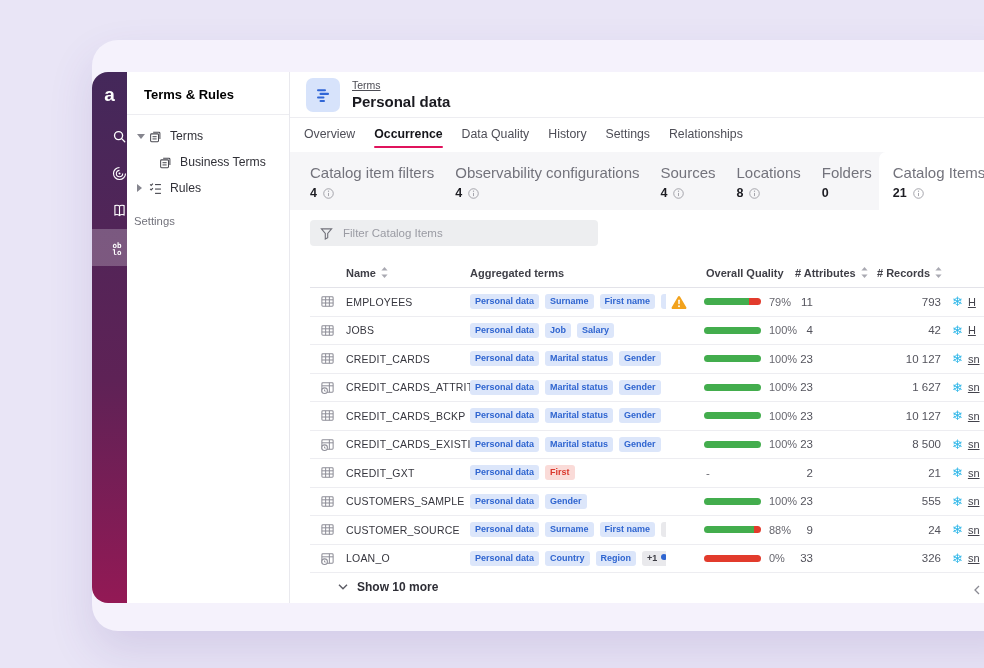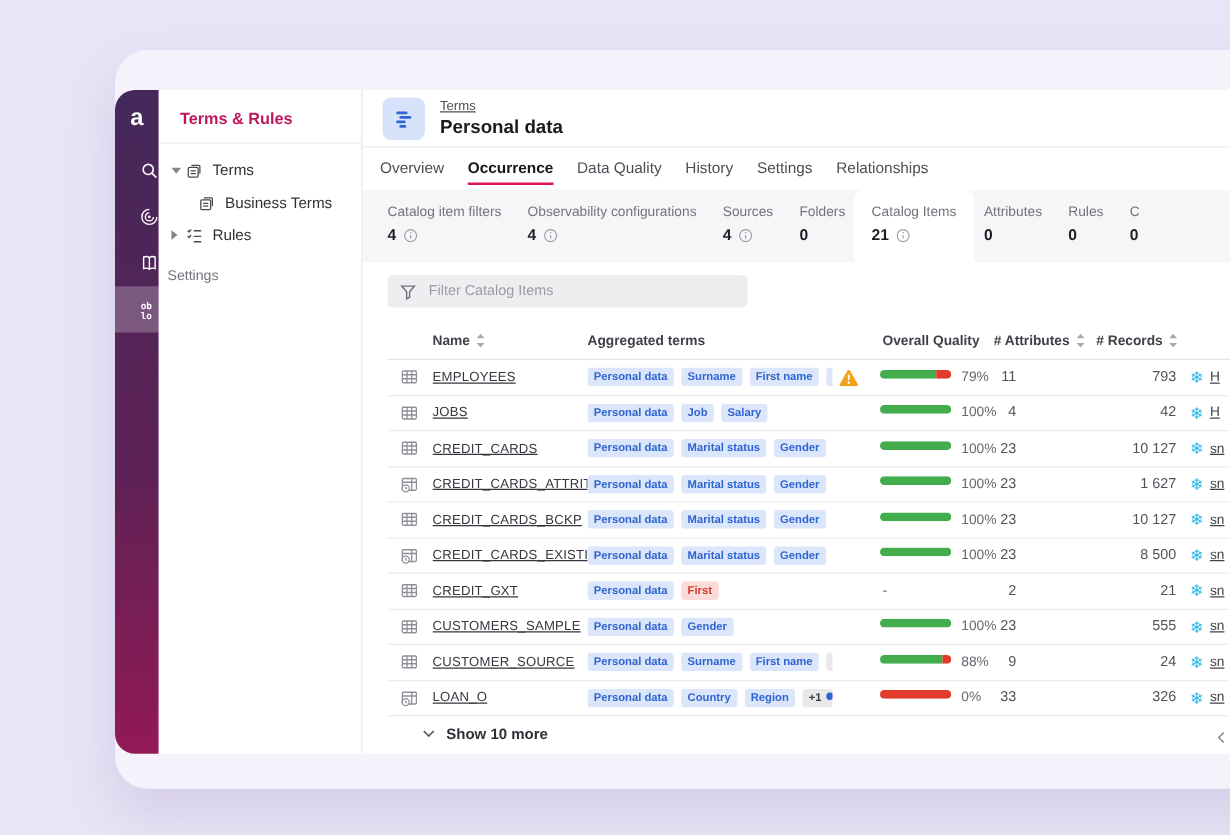--- a/index.html
+++ b/index.html
@@ -10,21 +10,21 @@
   .app{position:absolute;left:0;top:32px;width:100%;height:531px;background:#fff;
        border-radius:16px 0 0 16px;display:flex;}
   
   .rail{width:35px;flex:0 0 35px;background:linear-gradient(180deg,#44285a 0%,#5e2256 58%,#931955 100%);
         border-radius:16px 0 0 16px;display:flex;flex-direction:column;align-items:center;padding-top:12px;}
   .logo{font-size:19px;font-weight:bold;color:#fff;line-height:22px;margin-bottom:12px;cursor:pointer;}
   .rail-item{width:35px;height:37px;display:flex;align-items:center;justify-content:flex-end;cursor:pointer;}
   .rail-item.active{background:rgba(255,255,255,.24);}
   
   .panel{width:163px;flex:0 0 163px;border-right:1px solid #e9e9ee;background:#fff;}
-  .panel-title{height:43px;padding:15px 0 0 17px;font-size:13px;font-weight:bold;color:#be185d;
+  .panel-title{height:43px;padding:15px 0 0 17px;font-size:13px;font-weight:bold;color:#000000;
                border-bottom:1px solid #ededf1;}
   .tree{padding-top:8px;}
   .tree-row{height:26px;display:flex;align-items:center;font-size:12.2px;color:#313138;cursor:pointer;}
   .tree-row.lvl1{padding-left:10px;}
   .tree-row.lvl2{padding-left:31px;}
   .caret{width:11px;display:inline-flex;align-items:center;}
   .ticn{width:16px;margin-right:6px;display:inline-flex;align-items:center;}
   .section-label{margin:14px 0 0 7px;font-size:11.3px;color:#72727b;}
   .dq-row{margin-top:10px;padding-left:47px;height:26px;display:flex;align-items:center;
           font-size:12.2px;color:#313138;cursor:pointer;}
@@ -39,51 +39,51 @@
   .title{font-size:15px;font-weight:bold;color:#1a1a20;margin-top:2px;}
   .tabs{height:34px;display:flex;align-items:flex-start;padding:9px 0 0 14px;gap:19px;
         font-size:12.3px;color:#4e4e57;}
   .tab{cursor:pointer;padding-bottom:7px;position:relative;white-space:nowrap;}
   .tab.active{font-weight:bold;color:#15151a;}
   .tab.active::after{content:"";position:absolute;left:0;right:0;bottom:0;height:2.5px;
                      background:var(--accent);border-radius:2px;}
   .stats{height:58px;background:#f6f6f8;display:flex;padding-left:20px;}
   .stat{height:58px;padding:12px 13px 0 0;margin-right:8px;cursor:pointer;}
   .stat.selected{background:#fff;border-radius:7px 7px 0 0;padding-left:14px;padding-right:14px;margin-left:-14px;}
-  .slabel{font-size:11px;color:#73737c;white-space:nowrap;}
+  .slabel{font-size:15px;color:#73737c;white-space:nowrap;}
   .svalue{margin-top:5px;font-size:12.5px;font-weight:bold;color:#1d1d23;display:flex;align-items:center;gap:6px;}
   .iicn{display:inline-flex;}
   .content{flex:1;background:#fff;padding:10px 0 0 20px;position:relative;}
   .filter{width:288px;height:26px;background:#edeef0;border-radius:4px;display:flex;
           align-items:center;gap:8px;padding:0 10px;cursor:text;}
   .filter input{border:none;background:transparent;outline:none;font-size:11.5px;color:#3c3c44;
                 width:100%;font-family:inherit;}
   .filter input::placeholder{color:#9a9ba3;}
   .thead,.trow{display:grid;grid-template-columns:26px 124px 196px 26px 103px 63px 88px 1fr;
                align-items:center;padding-left:10px;}
   .thead{margin-top:12px;height:30px;border-bottom:1px solid #e3e3e9;font-size:11px;
          font-weight:bold;color:#3f3f47;}
   .hc{display:flex;align-items:center;gap:5px;white-space:nowrap;}
   .hc.cq{padding-left:14px;}
   .hc.cr{padding-left:19px;}
   .sort{display:inline-flex;cursor:pointer;}
   .trow{height:28.5px;border-bottom:1px solid #ededf1;font-size:11.5px;color:#53535c;}
   .ricon{display:inline-flex;}
-  .name{font-size:10.5px;color:#36363e;letter-spacing:.2px;text-decoration:underline;cursor:pointer;
+  .name{font-size:10.5px;color:#36363e;letter-spacing:.2px;cursor:pointer;
         white-space:nowrap;overflow:hidden;}
   .tags-cell{display:flex;gap:6px;overflow:hidden;white-space:nowrap;align-items:center;}
   .tag{height:15px;line-height:15px;padding:0 5px;border-radius:3px;font-size:9px;font-weight:bold;
        flex:0 0 auto;cursor:pointer;}
   .tag.blue{background:var(--tag-blue-bg);color:var(--tag-blue-text);}
   .tag.red{background:var(--tag-red-bg);color:var(--tag-red-text);}
   .tag.gray{background:var(--tag-gray-bg);color:var(--tag-gray-text);}
   .dot{display:inline-block;width:6px;height:6px;border-radius:50%;background:var(--tag-blue-text);
        margin-left:4px;vertical-align:1px;}
   .cwarn{display:flex;justify-content:center;}
-  .qcell{display:flex;align-items:flex-start;padding-left:12px;}
+  .qcell{display:flex;align-items:center;padding-left:12px;}
   .qbar{width:57px;height:7px;border-radius:4px;overflow:hidden;display:inline-flex;flex:0 0 57px;}
   .qg{background:var(--quality-green);height:100%;}
   .qr{background:var(--quality-red);height:100%;flex:1;}
   .qlabel{font-size:11px;color:#67676f;margin-left:8px;}
   .dash{padding-left:2px;color:#67676f;}
   .va{text-align:right;padding-right:45px;}
   .vr{text-align:right;padding-right:5px;}
   .csource{display:flex;align-items:center;gap:5px;padding-left:6px;}
   .sf{color:var(--snowflake);font-size:13px;line-height:1;}
   .slink{font-size:11px;color:#43434c;text-decoration:underline;white-space:nowrap;cursor:pointer;}
@@ -245,20 +245,33 @@
               <span class="iicn">
                 <svg width="11" height="11" viewBox="0 0 12 12" fill="none" stroke="#9c9ca4" stroke-width="1">
                   <circle cx="6" cy="6" r="5.2"></circle>
                   <line x1="6" y1="5.4" x2="6" y2="8.8"></line>
                   <circle cx="6" cy="3.5" r=".7" fill="#9c9ca4" stroke="none"></circle>
                 </svg>
               </span>
             </div>
           </div>
           <div class="stat">
+            <div class="slabel">Locations</div>
+            <div class="svalue">
+              <span>8</span>
+              <span class="iicn">
+                <svg width="11" height="11" viewBox="0 0 12 12" fill="none" stroke="#9c9ca4" stroke-width="1">
+                  <circle cx="6" cy="6" r="5.2"></circle>
+                  <line x1="6" y1="5.4" x2="6" y2="8.8"></line>
+                  <circle cx="6" cy="3.5" r=".7" fill="#9c9ca4" stroke="none"></circle>
+                </svg>
+              </span>
+            </div>
+          </div>
+          <div class="stat">
             <div class="slabel">Folders</div>
             <div class="svalue">
               <span>0</span>
             </div>
           </div>
           <div class="stat selected">
             <div class="slabel">Catalog Items</div>
             <div class="svalue">
               <span>21</span>
               <span class="iicn">

